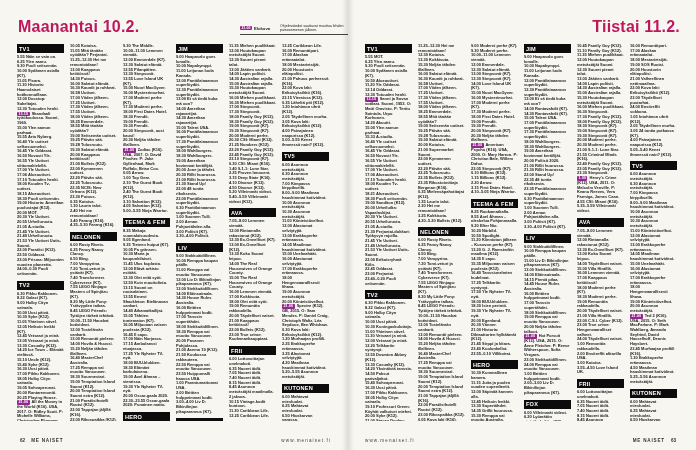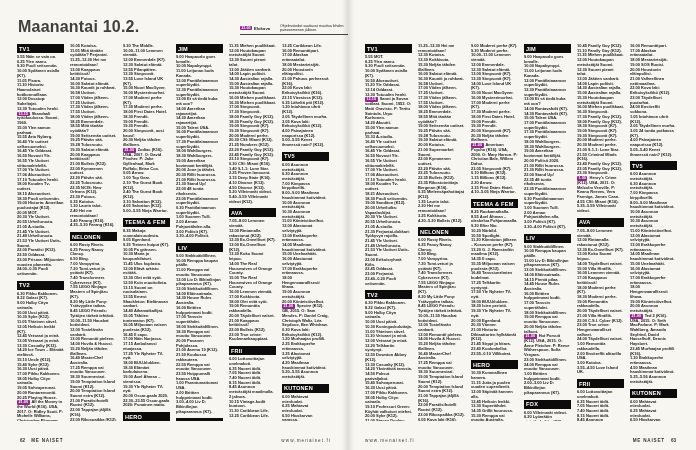--- a/index.html
+++ b/index.html
@@ -3,21 +3,21 @@
 <meta charset="utf-8">
 <style>
   html,body{margin:0;padding:0;background:#e9e7e2;}
   #spread{position:relative;width:696px;height:450px;background:#f7f6f1;overflow:hidden;
           font-family:"Liberation Sans",sans-serif;color:#161616;}
   #gutter{position:absolute;left:342px;top:0;width:12px;height:450px;
           background:linear-gradient(90deg,rgba(0,0,0,0) 0%,rgba(0,0,0,.10) 50%,rgba(0,0,0,0) 100%);}
   .page{position:absolute;top:0;width:348px;height:450px;}
   #page-left{left:0;}
   #page-right{left:348px;}
-  .day-title{position:absolute;top:18px;font-size:16px;font-weight:bold;letter-spacing:.2px;color:#404040;}
+  .day-title{position:absolute;top:18px;font-size:16px;font-weight:bold;letter-spacing:.2px;color:#be185d;}
   #page-left .day-title{left:18px;}
   #page-right .day-title{right:16px;text-align:right;}
   .legend{position:absolute;top:24px;left:240px;width:108px;font-size:3.6px;color:#222;}
   .legend-row{display:flex;align-items:center;gap:2px;}
   .chip{display:inline-block;background:#93278f;color:#fff;font-weight:bold;
         padding:0 1.5px;border-radius:1px;line-height:1.25;}
   .legend .chip{font-size:3.6px;}
   .legend-label{font-weight:bold;font-size:4.2px;margin-right:4px;}
   .legend-disclaimer{margin-left:4px;}
   .legend-rule{border-top:.5px solid #444;margin-top:1.5px;}
@@ -405,20 +405,21 @@
     <div class="footer">
       <span class="fgroup">
         <span class="pagenum">62</span>
         <span class="brand">ME NAISET</span>
       </span>
       <span class="url">www.menaiset.fi</span>
     </div>
   </div>
 
   <div class="page" id="page-right">
+    <div class="day-title">Tiistai 11.2.</div>
     <div class="cols">
       <div class="col">
           <div class="block">
             <div class="channel-header">TV1</div>
             <p class="entry">5.55 MOT.</p>
             <p class="entry">6.25 Ylen aamu.</p>
             <p class="entry">9.30 Puoli seitsemän.</p>
             <p class="entry">10.00 Sydämen asialla (K7).</p>
             <p class="entry">10.50 Alueuutiset.</p>
             <p class="entry">11.20 Yle Oddasat.</p>

